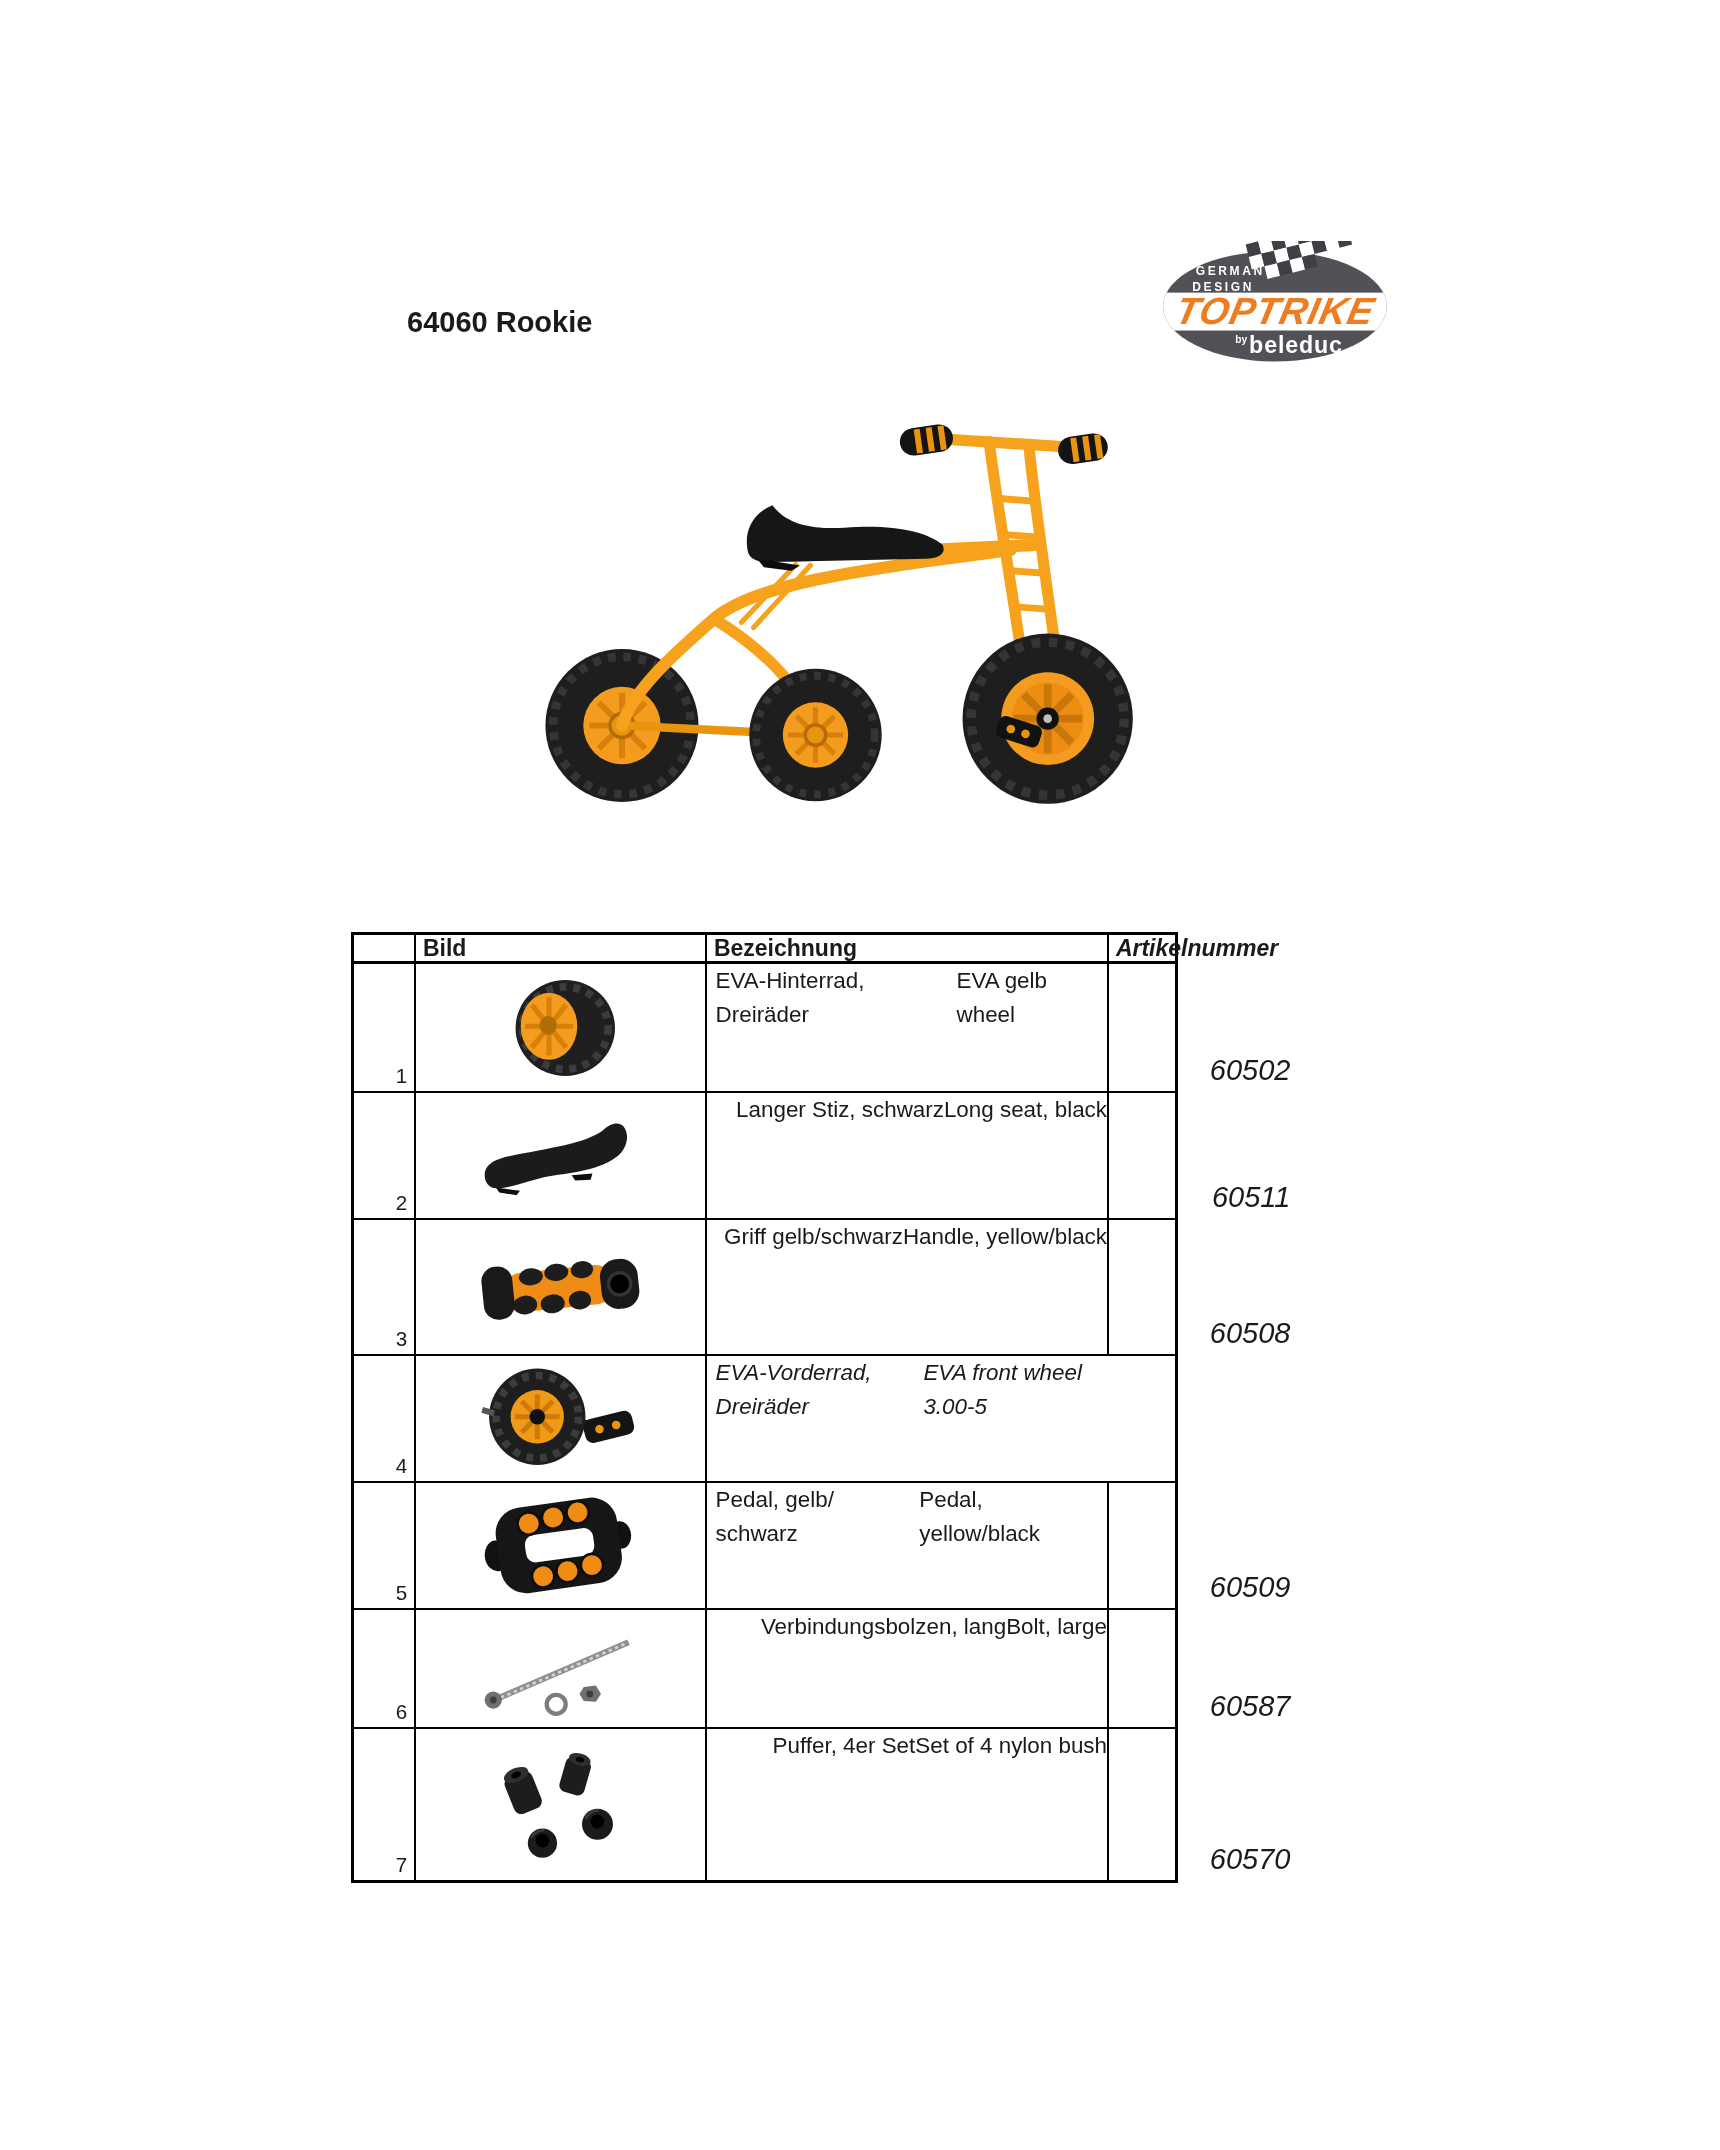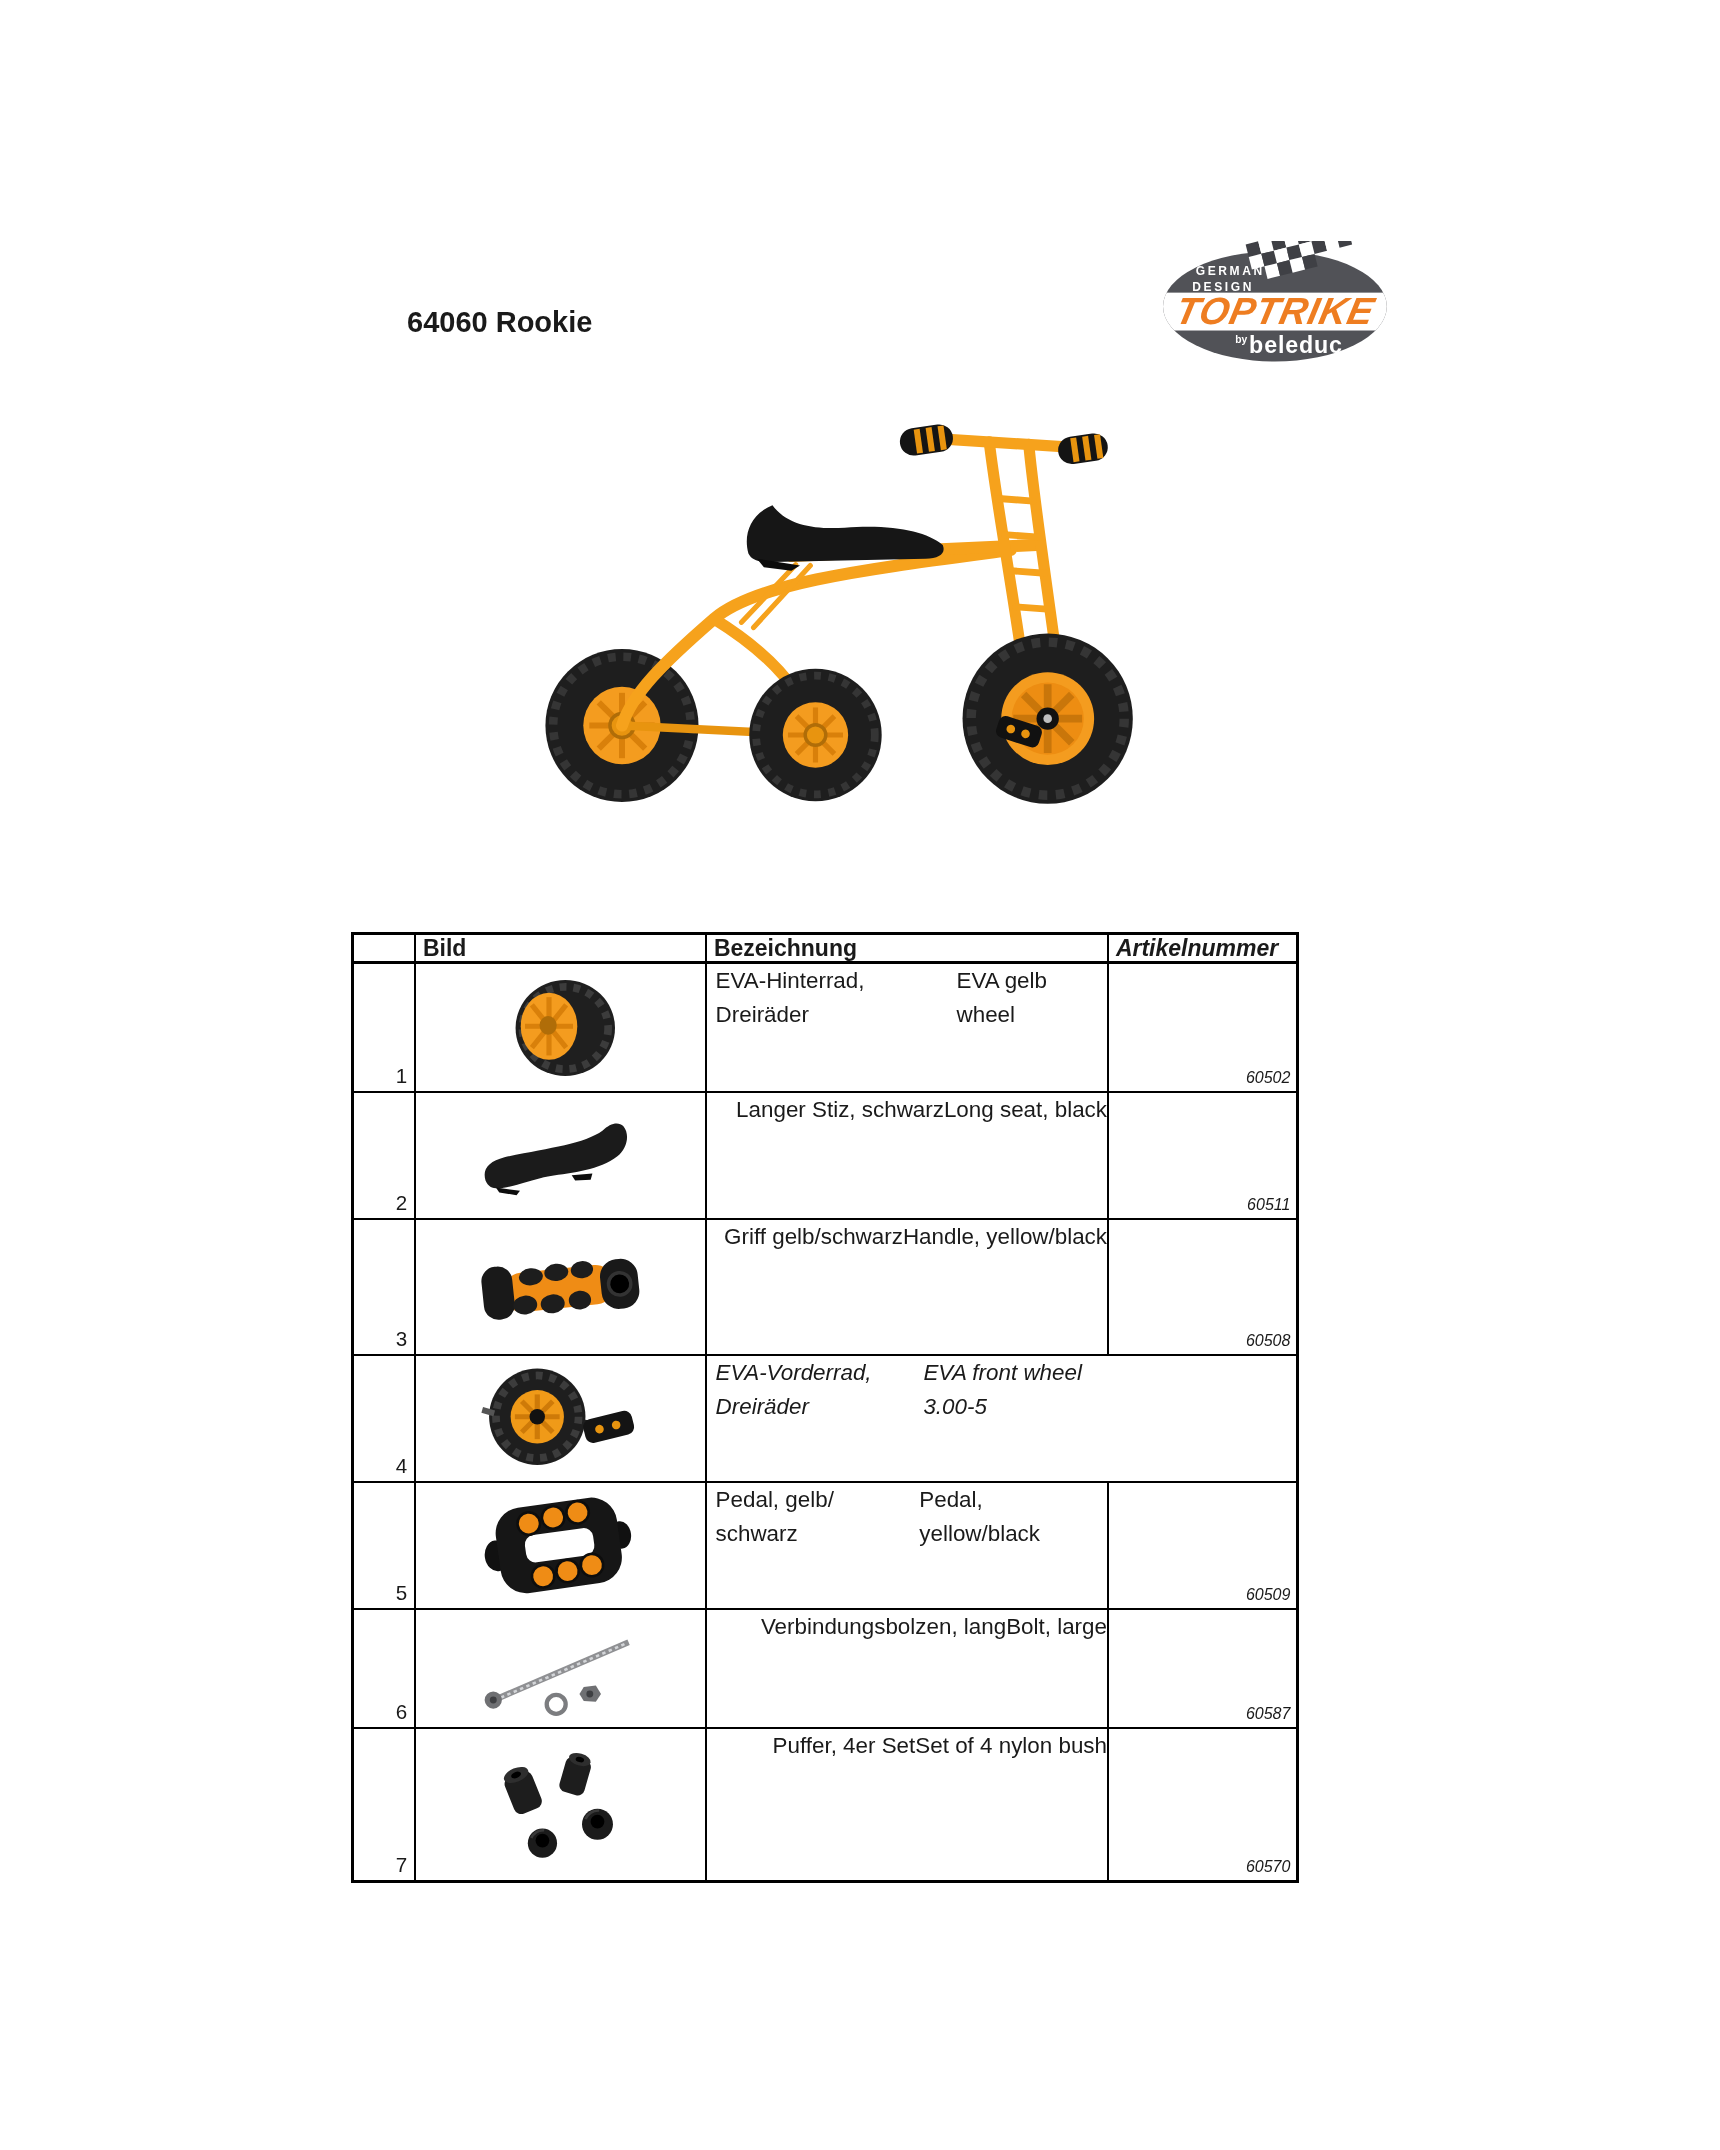--- a/index.html
+++ b/index.html
@@ -1,31 +1,31 @@
 <!DOCTYPE html>
 <html style="font-size:13.8px"><head>
 <meta charset="utf-8">
 <style>
   html,body{margin:0;padding:0;background:#ffffff;}
   body{width:1721px;height:2151px;position:relative;font-family:"Liberation Sans",sans-serif;color:#1a1a1a;}
   .page-title{position:absolute;left:407px;top:306px;font-size:29px;font-weight:bold;letter-spacing:0px;}
   .logo{position:absolute;left:1144px;top:241px;}
   .trike{position:absolute;left:542px;top:397px;}
   
-  .tbl{position:absolute;left:351px;top:932px;width:948px;border:3.4px solid #000;box-sizing:border-box;background:#fff;}
+  .tbl{position:absolute;left:351px;top:932px;width:827px;border:3.4px solid #000;box-sizing:border-box;background:#fff;}
   .trow{display:grid;grid-template-columns:62px 291px 402px 190px;border-bottom:2.6px solid #000;box-sizing:border-box;}
   .trow:last-child{border-bottom:none;}
   .thead{border-bottom:3.4px solid #000;}
   .c{border-right:2.6px solid #000;box-sizing:border-box;display:flex;overflow:hidden;}
   .c:last-child{border-right:none;font-style:italic;}
   .hdr{font-weight:bold;font-size:23px;align-items:center;justify-content:flex-start;padding-left:6.9px;}
   .cnum{align-items:flex-end;justify-content:flex-end;padding:0 6.9px 2.6px 0;font-size:20.6px;}
   .cimg{align-items:center;justify-content:center;padding:3.4px;}
   .ctxt{justify-content:flex-end;padding:0 0 4.3px 8.6px;font-size:22.4px;line-height:34px;}
-  .cart{align-items:flex-end;justify-content:flex-end;padding:0 8.6px 4.3px 0;font-size:16px;text-align:center;}
+  .cart{align-items:flex-end;justify-content:flex-end;padding:0 8.6px 4.3px 0;font-size:29px;text-align:center;}
 </style>
 </head>
 <body>
 
 <div class="page-title">64060 Rookie</div>
 
 <svg class="logo" width="267" height="142" viewBox="0 0 310 165">
   <defs>
     <clipPath id="ovalClip">
         <ellipse cx="152" cy="76" rx="130" ry="64"></ellipse>

